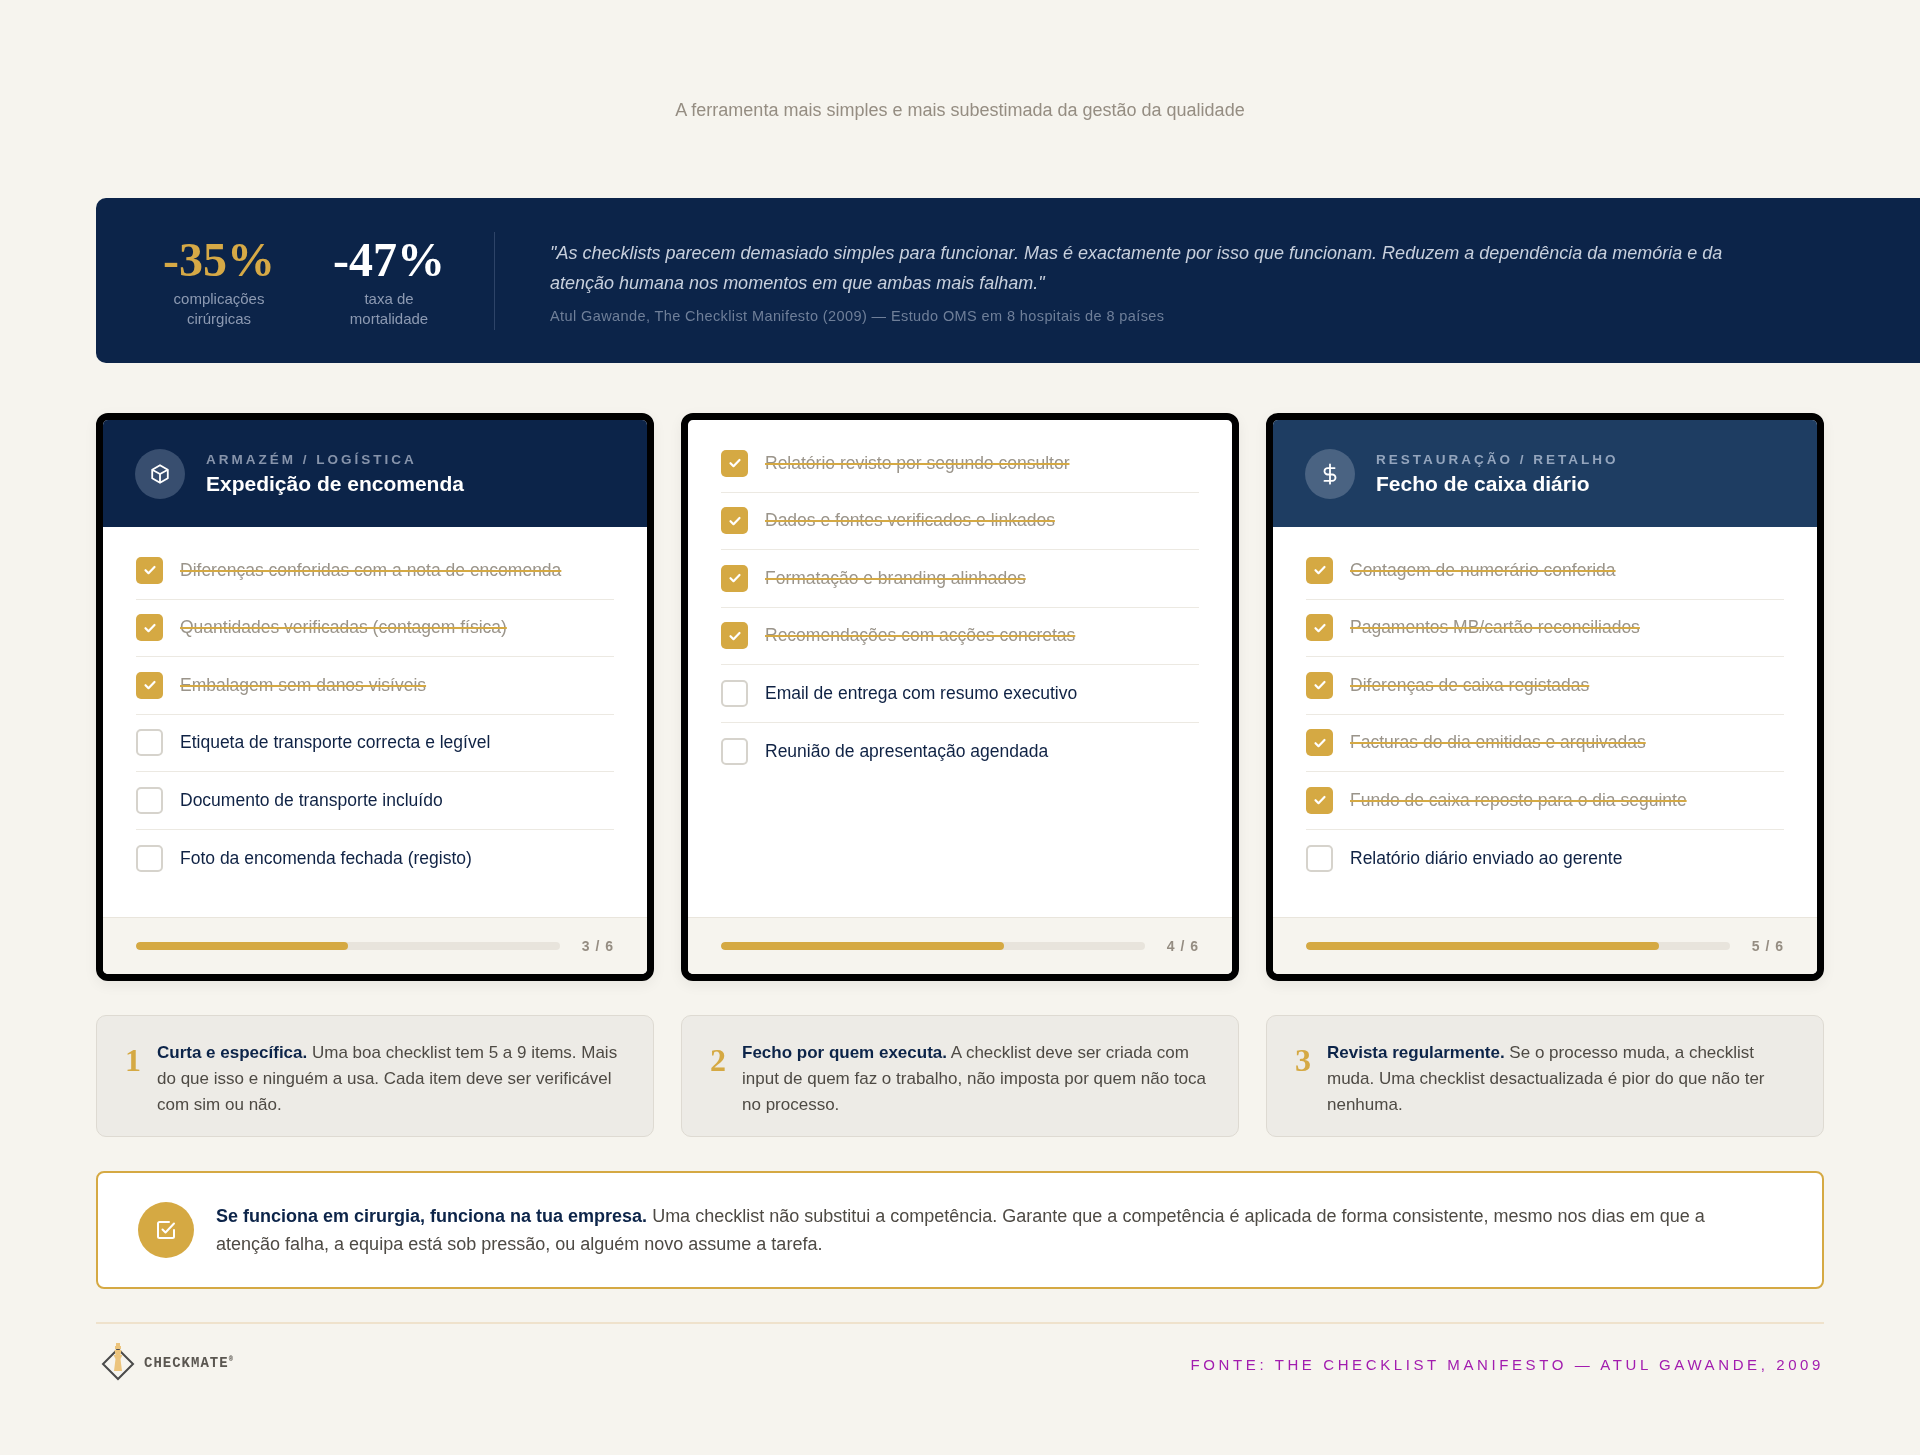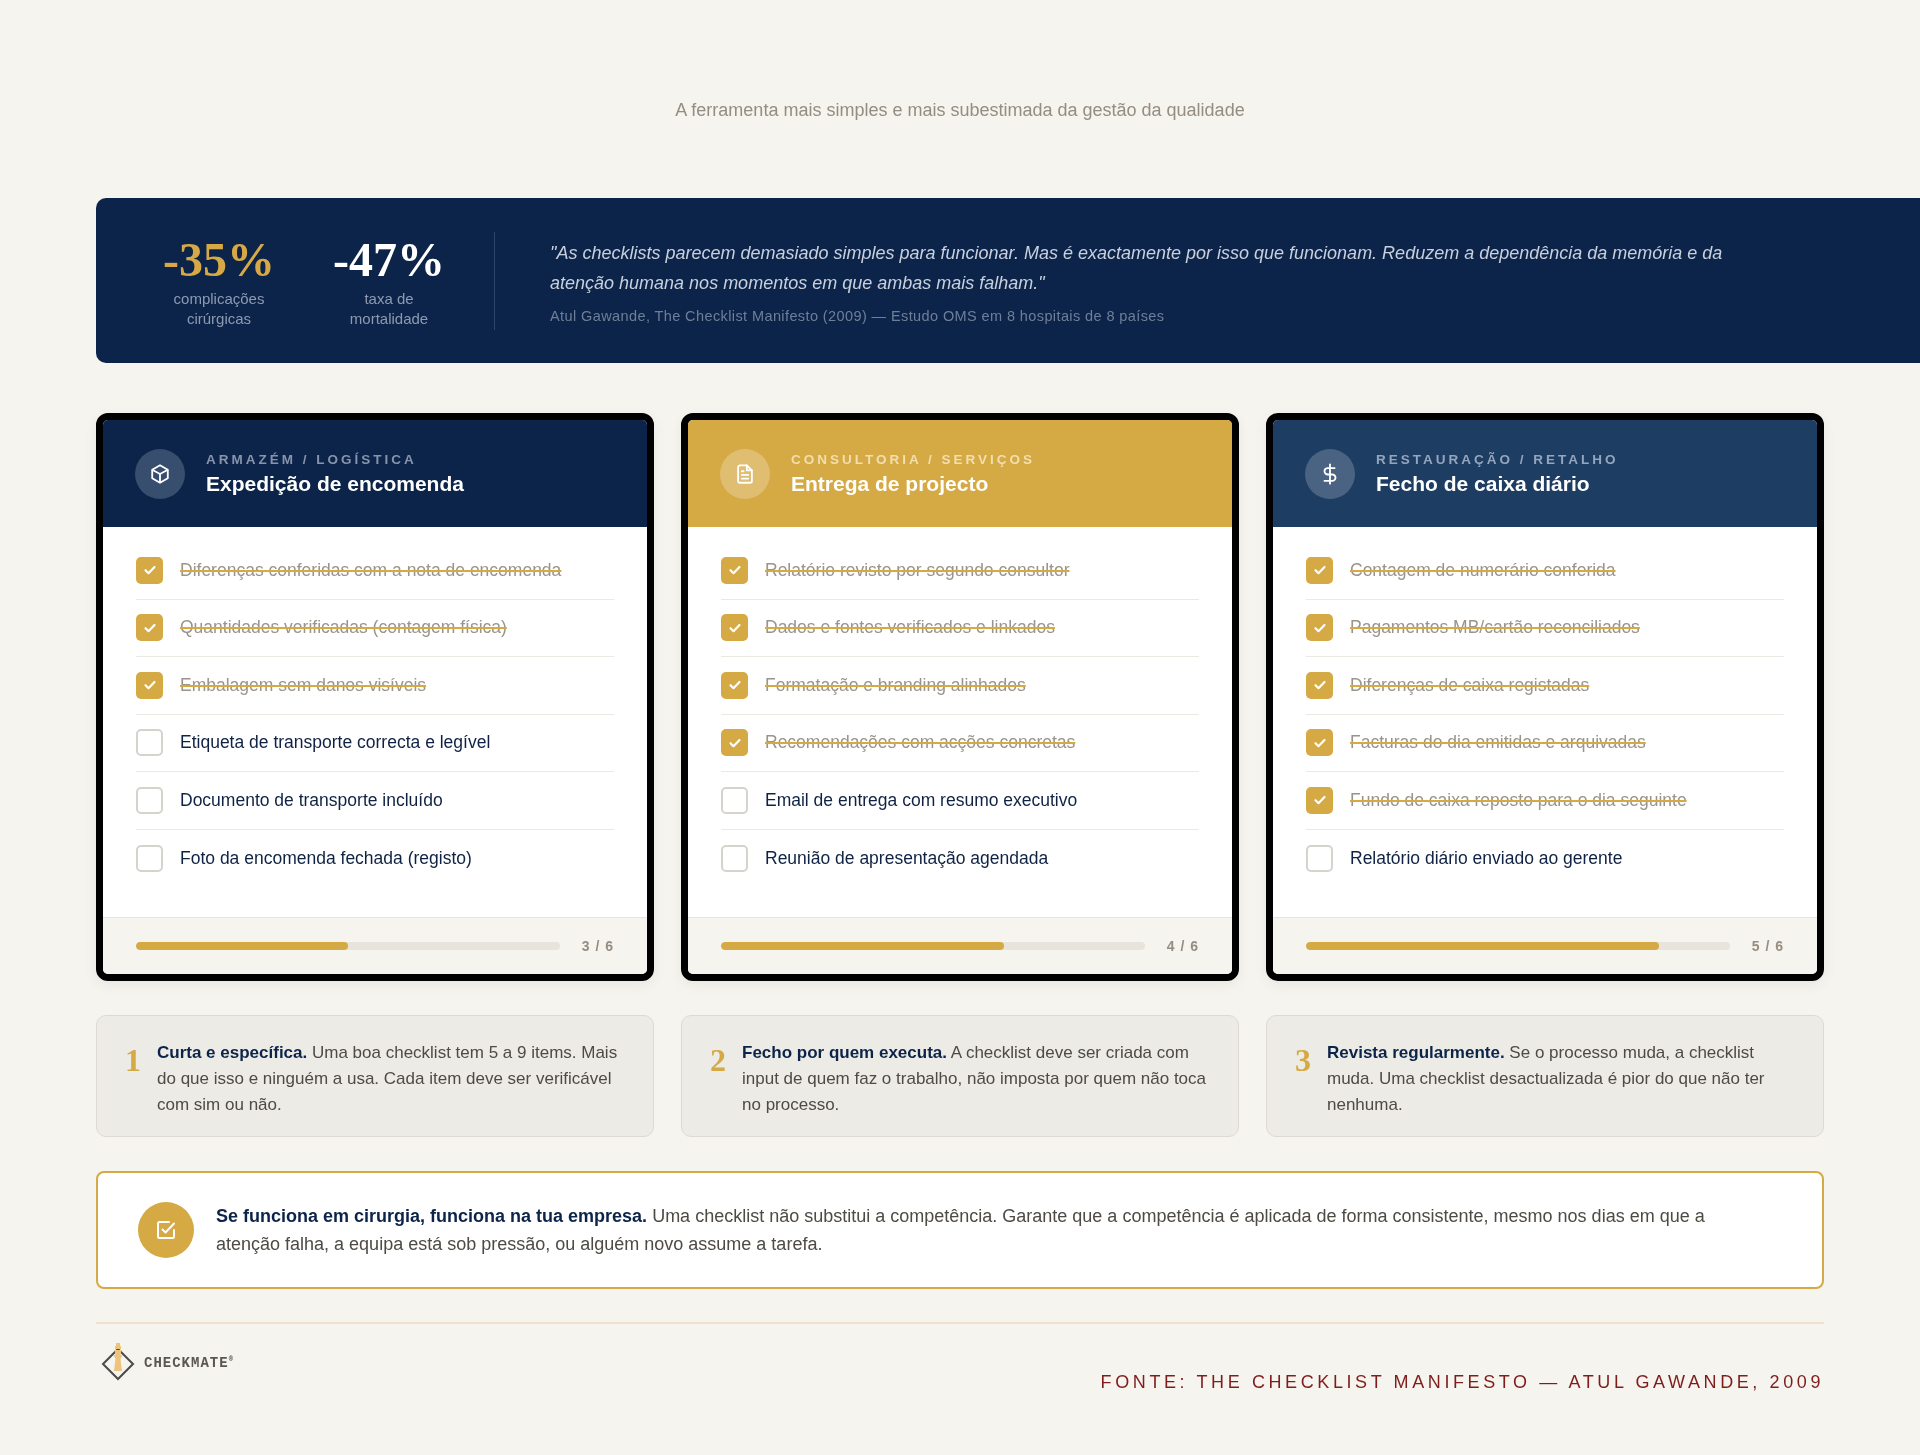--- a/index.html
+++ b/index.html
@@ -63,21 +63,21 @@
   .tip-text b { color: #0c2449; }
 
   .callout { position: absolute; top: 1171px; left: 96px; width: 1728px; height: 118px; background: #fff; border: 2.5px solid #d5a943; border-radius: 8px; display: flex; align-items: center; padding-left: 40px; }
   .callout-icon { width: 56px; height: 56px; border-radius: 50%; background: #d5a943; display: flex; align-items: center; justify-content: center; flex-shrink: 0; }
   .callout-text { margin-left: 22px; font-size: 18px; line-height: 28px; color: #4e4a44; width: 1540px; }
   .callout-text b { color: #0c2449; }
 
   .footer-line { position: absolute; top: 1322px; left: 96px; width: 1728px; height: 2px; background: #efe2cc; }
   .brand { position: absolute; top: 1341px; left: 100px; display: flex; align-items: center; }
   .brand-name { font-family: Liberation Mono, monospace; font-weight: bold; font-size: 14px; letter-spacing: 1px; color: #5a5650; margin-left: 8px; }
-  .source { position: absolute; top: 1356px; right: 96px; font-size: 18px; letter-spacing: 3.6px; color: #7f1d1d; margin-top: 16px; }
+  .source { position: absolute; top: 1356px; right: 96px; font-size: 15px; letter-spacing: 3.6px; color: #a21caf; }
 </style>
 </head>
 <body>
 
 <header class="header">
   <p class="subtitle">A ferramenta mais simples e mais subestimada da gestão da qualidade</p>
 </header>
 
 <section class="banner">
   <div class="stat first">
@@ -156,32 +156,20 @@
     </div>
     <div class="card-foot">
       <div class="bar">
           <div class="bar-fill" style="width:50%"></div>
         </div>
       <span class="count">3 / 6</span>
     </div>
   </article>
 
   <article class="card">
-    <div class="card-head gold">
-      <div class="head-icon">
-        <svg width="22" height="22" viewBox="0 0 24 24" fill="none" stroke="#fff" stroke-width="2" stroke-linejoin="round" stroke-linecap="round">
-            <path d="M14 2.5H6.5a2 2 0 0 0-2 2v15a2 2 0 0 0 2 2h11a2 2 0 0 0 2-2V8z"></path>
-            <path d="M14 2.5V8h5.5M8.5 13h7M8.5 17h7M8.5 9h2"></path>
-          </svg>
-      </div>
-      <div class="head-text">
-        <div class="head-cat">CONSULTORIA / SERVIÇOS</div>
-        <div class="head-title">Entrega de projecto</div>
-      </div>
-    </div>
     <div class="card-body">
       <div class="item">
           <span class="cb on">
             <svg width="14" height="14" viewBox="0 0 14 14">
               <path d="M2.5 7.2l3 3 6-6.2" stroke="#fff" stroke-width="2.2" fill="none" stroke-linecap="round" stroke-linejoin="round"></path>
             </svg>
           </span>
           <span class="item-text done">Relatório revisto por segundo consultor</span>
         </div>
       <div class="item">

